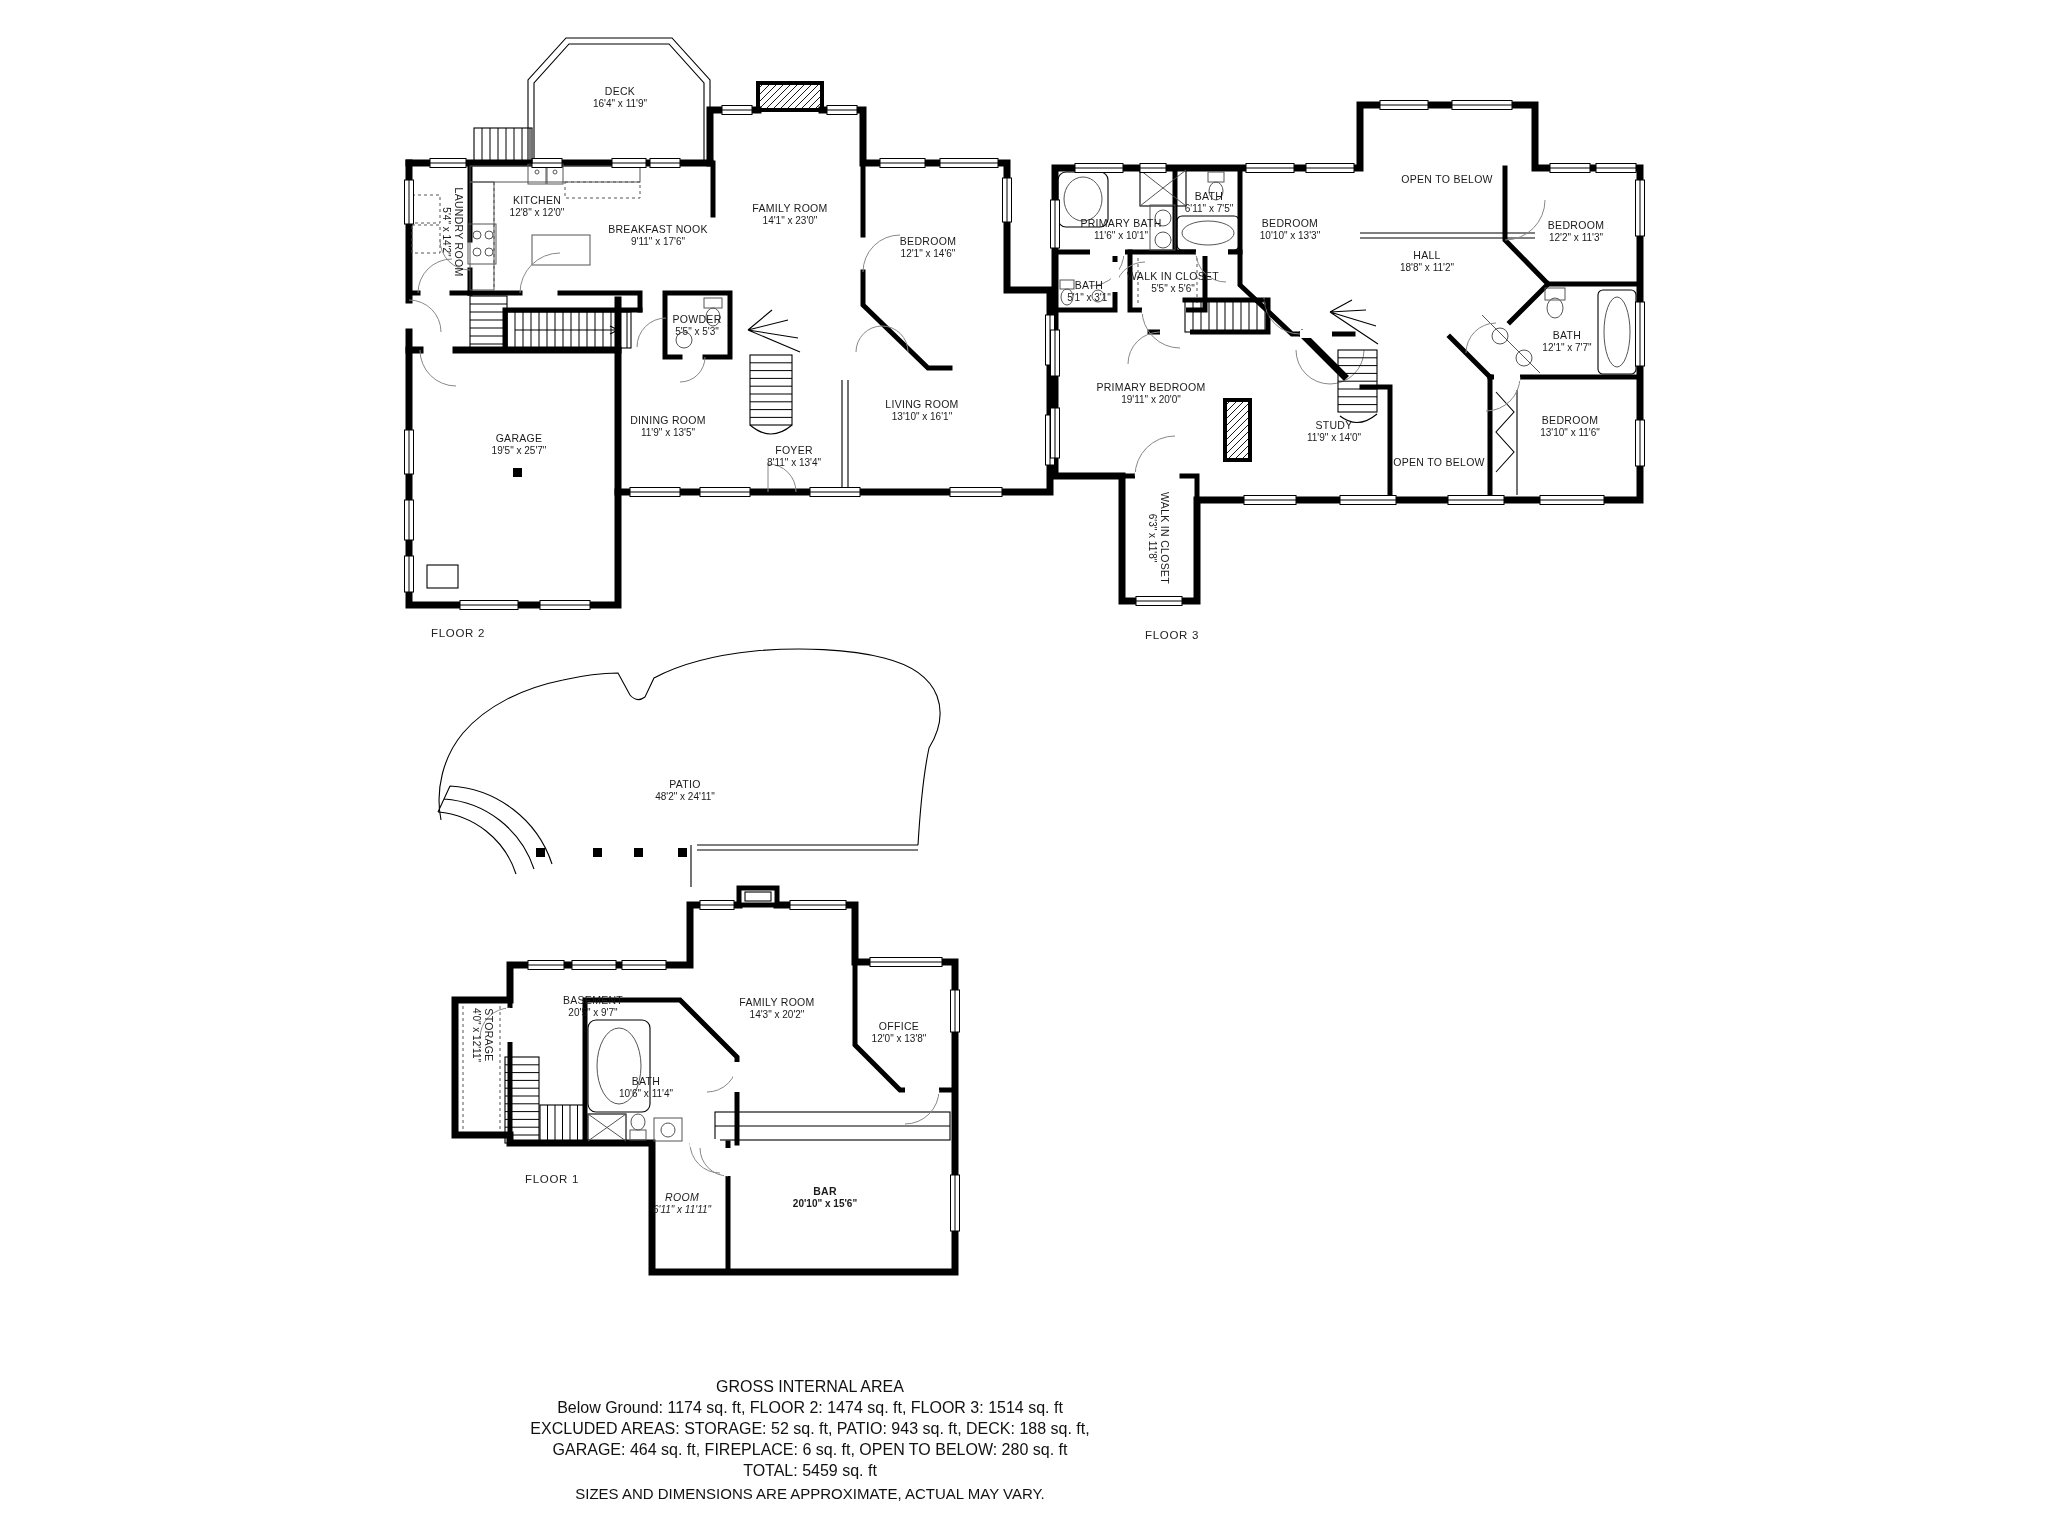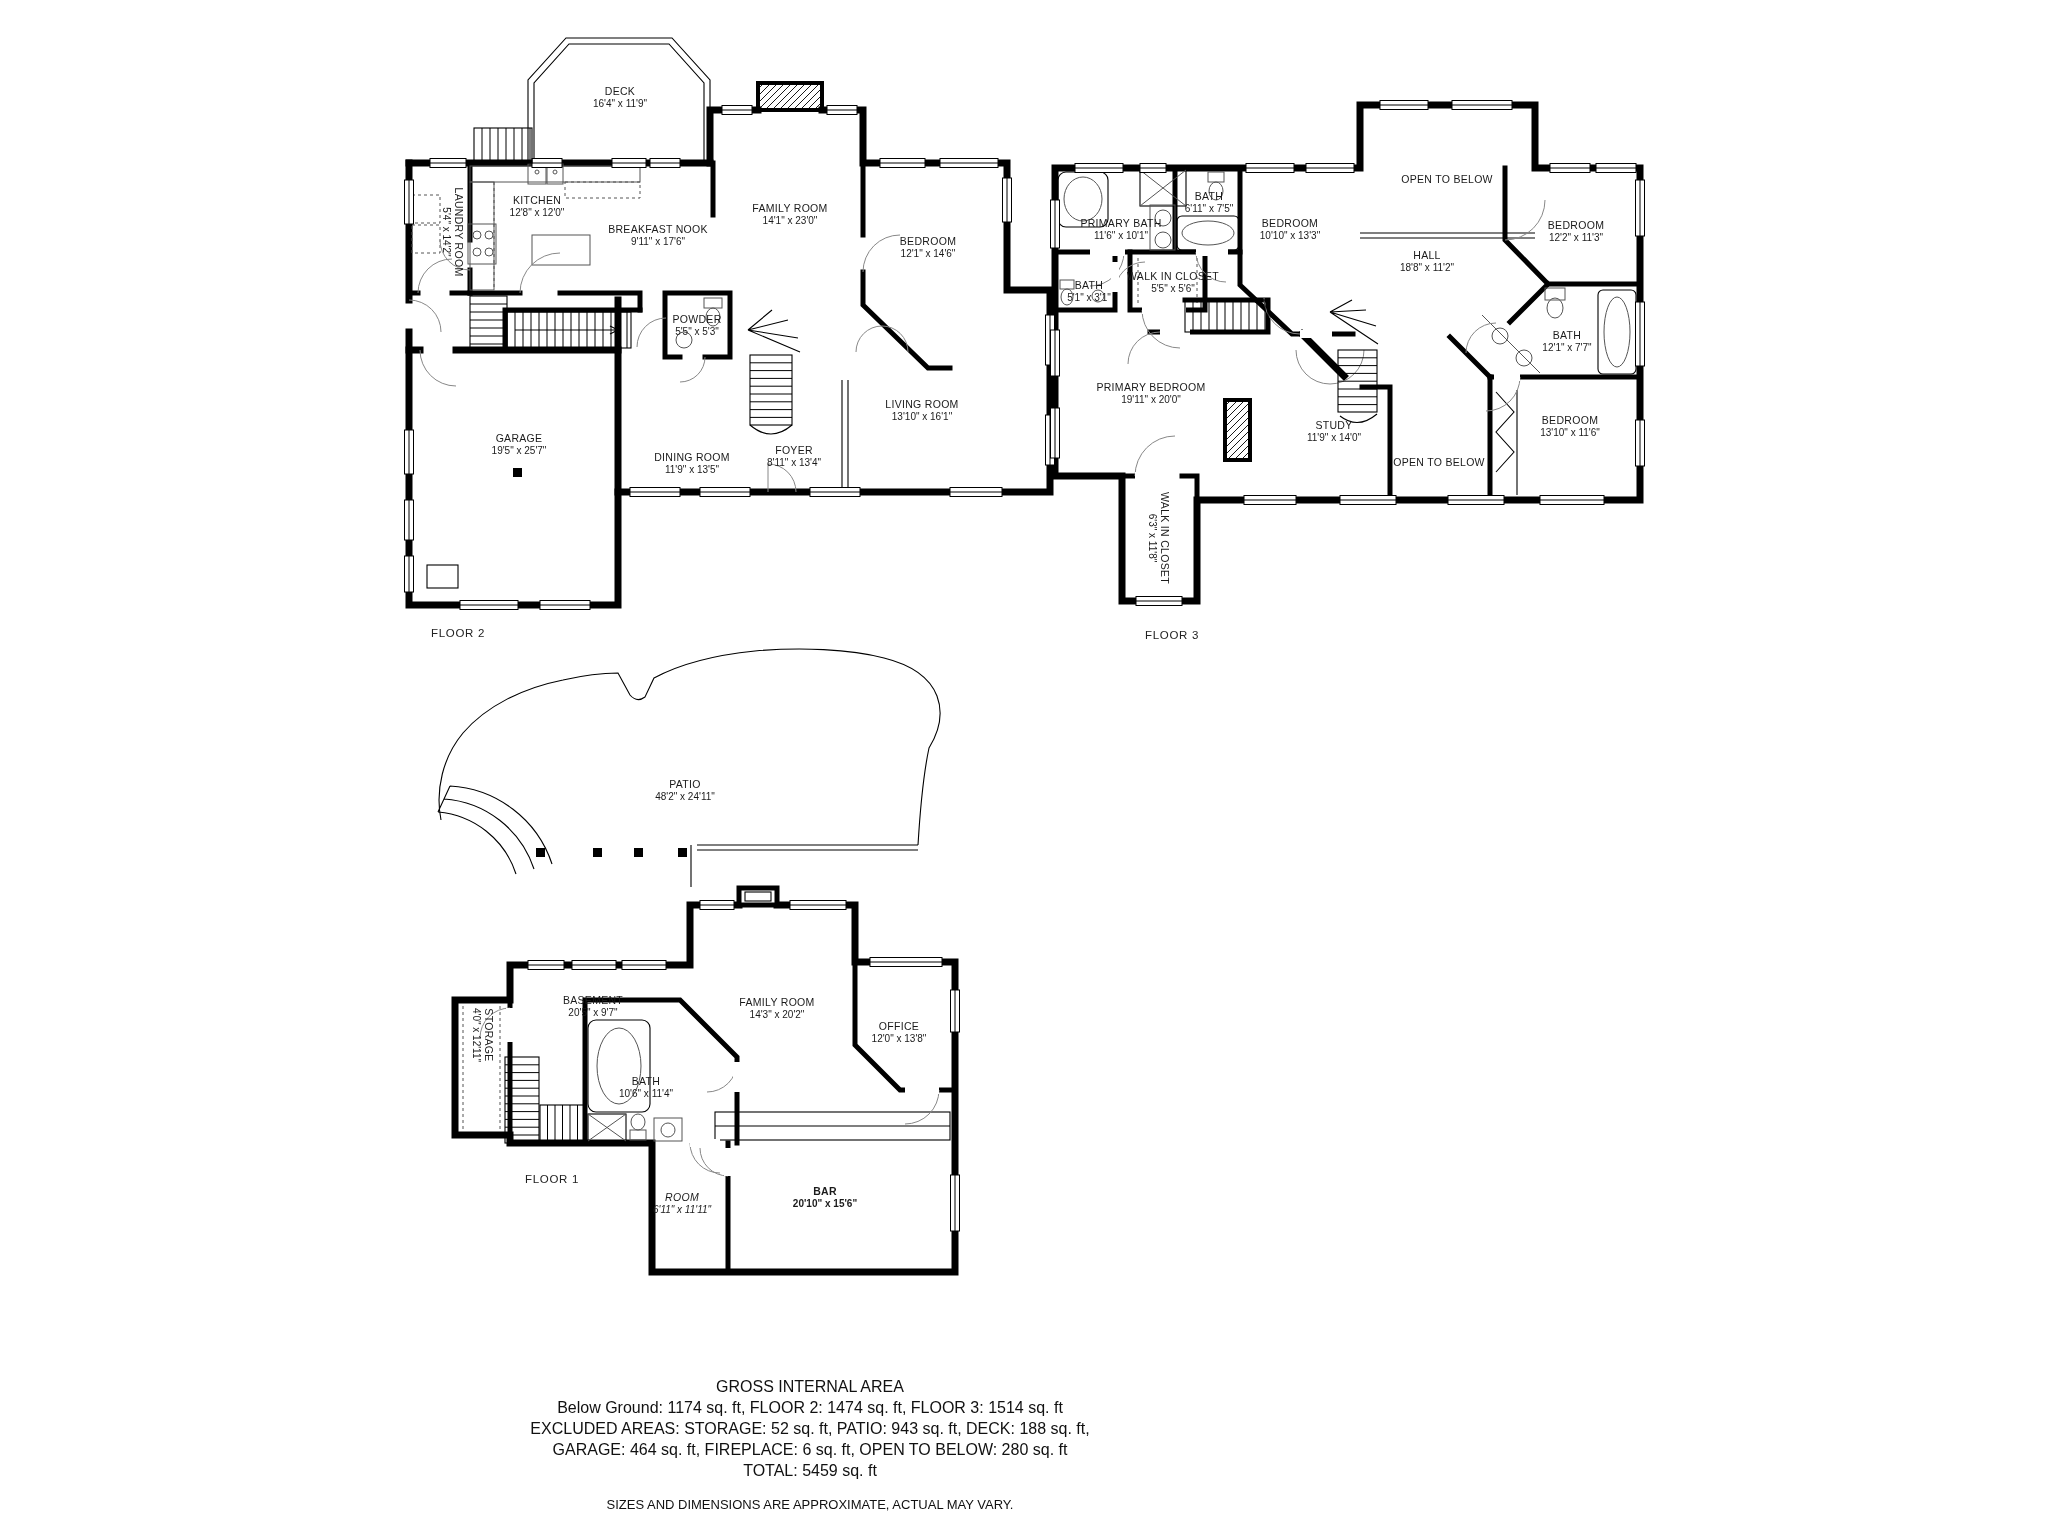--- a/index.html
+++ b/index.html
@@ -19,21 +19,21 @@
   .chim{fill:#fff;stroke:#000;stroke-width:5;}
   .room-label{position:absolute;transform:translate(-50%,-50%);text-align:center;
               line-height:11.5px;white-space:nowrap;color:#1a1a1a;z-index:5;}
   .room-label .rn{font-size:10.5px;letter-spacing:.3px;}
   .room-label .rd{font-size:10px;}
   .room-label.v{transform:translate(-50%,-50%) rotate(90deg);}
   .floor-tag{position:absolute;font-size:11.5px;letter-spacing:.7px;color:#222;z-index:5;padding-left:23px;}
   .summary{position:absolute;left:810px;top:1376px;transform:translateX(-50%);
            text-align:center;z-index:5;}
   .s-line{font-size:16px;line-height:21px;white-space:nowrap;}
-  .s-small{font-size:13px;margin-top:16px;white-space:nowrap;}
+  .s-small{font-size:15px;margin-top:4px;white-space:nowrap;}
 </style>
 </head>
 <body>
 
 <svg id="plan-svg" width="2048" height="1536" viewBox="0 0 2048 1536">
   <defs>
     <pattern id="hatch" patternUnits="userSpaceOnUse" width="7" height="7">
       <path d="M0,7 L7,0" stroke="#000" stroke-width="0.9"></path>
     </pattern>
   </defs>
@@ -415,21 +415,21 @@
       <div class="rd">12'1" x 14'6"</div>
     </div>
     <div class="room-label" style="left: 697px; top: 325px;">
       <div class="rn">POWDER</div>
       <div class="rd">5'5" x 5'3"</div>
     </div>
     <div class="room-label" style="left: 922px; top: 410px;">
       <div class="rn">LIVING ROOM</div>
       <div class="rd">13'10" x 16'1"</div>
     </div>
-    <div class="room-label" style="left: 692px; top: 426px; margin-top: 37px;">
+    <div class="room-label" style="left: 668px; top: 426px;">
       <div class="rn">DINING ROOM</div>
       <div class="rd">11'9" x 13'5"</div>
     </div>
     <div class="room-label" style="left: 794px; top: 456px;">
       <div class="rn">FOYER</div>
       <div class="rd">8'11" x 13'4"</div>
     </div>
     <div class="room-label" style="left: 519px; top: 444px;">
       <div class="rn">GARAGE</div>
       <div class="rd">19'5" x 25'7"</div>

